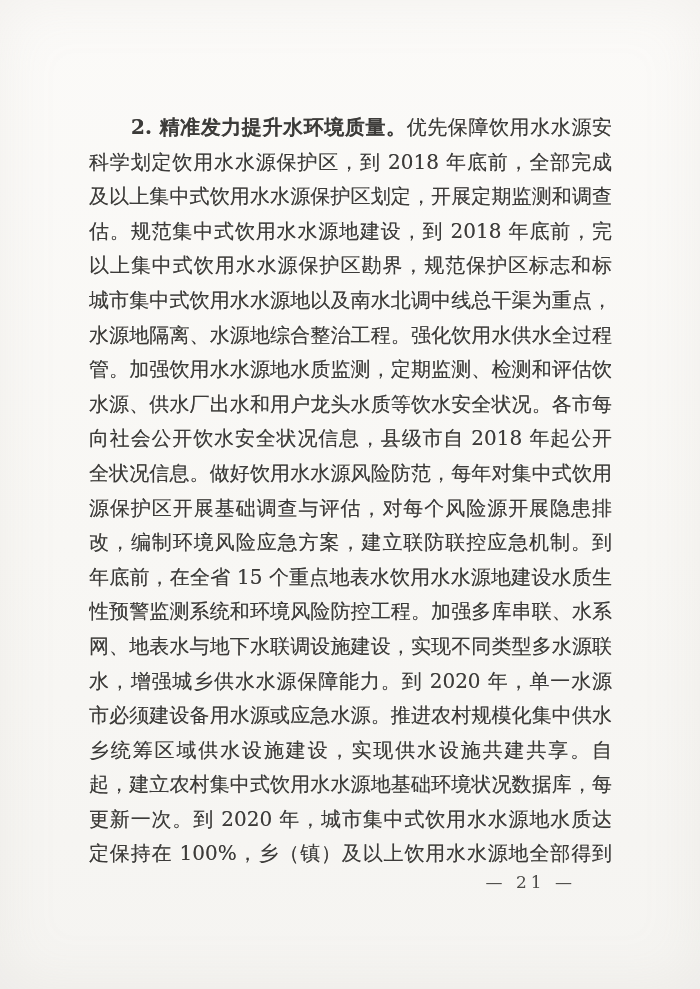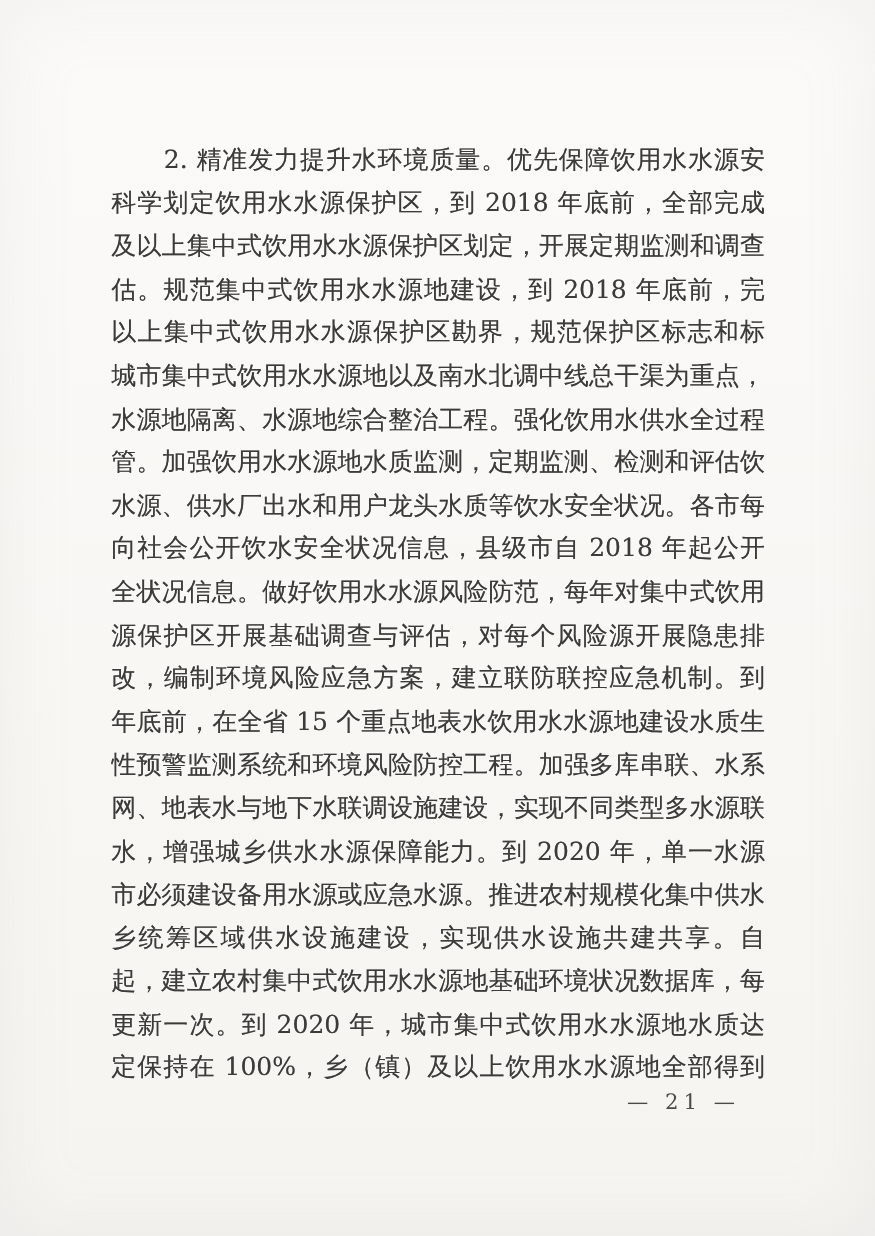--- a/index.html
+++ b/index.html
@@ -34,26 +34,26 @@
     height: 34.6px;
     text-align: justify;
     text-align-last: justify;
     overflow: hidden;
   }
   .line.first {
     padding-left: 42px;
     width: 481px;
   }
   .heading-bold {
-    font-weight: normal;
+    font-weight: bold;
   }
   .page-number {
     position: absolute;
     top: 872px;
-    right: 108px;
+    right: 124px;
     font-size: 17px;
     letter-spacing: 4px;
     color: #4b4a47;
     text-align: right;
   }
 </style>
 </head>
 <body>
 
 <div class="page">

